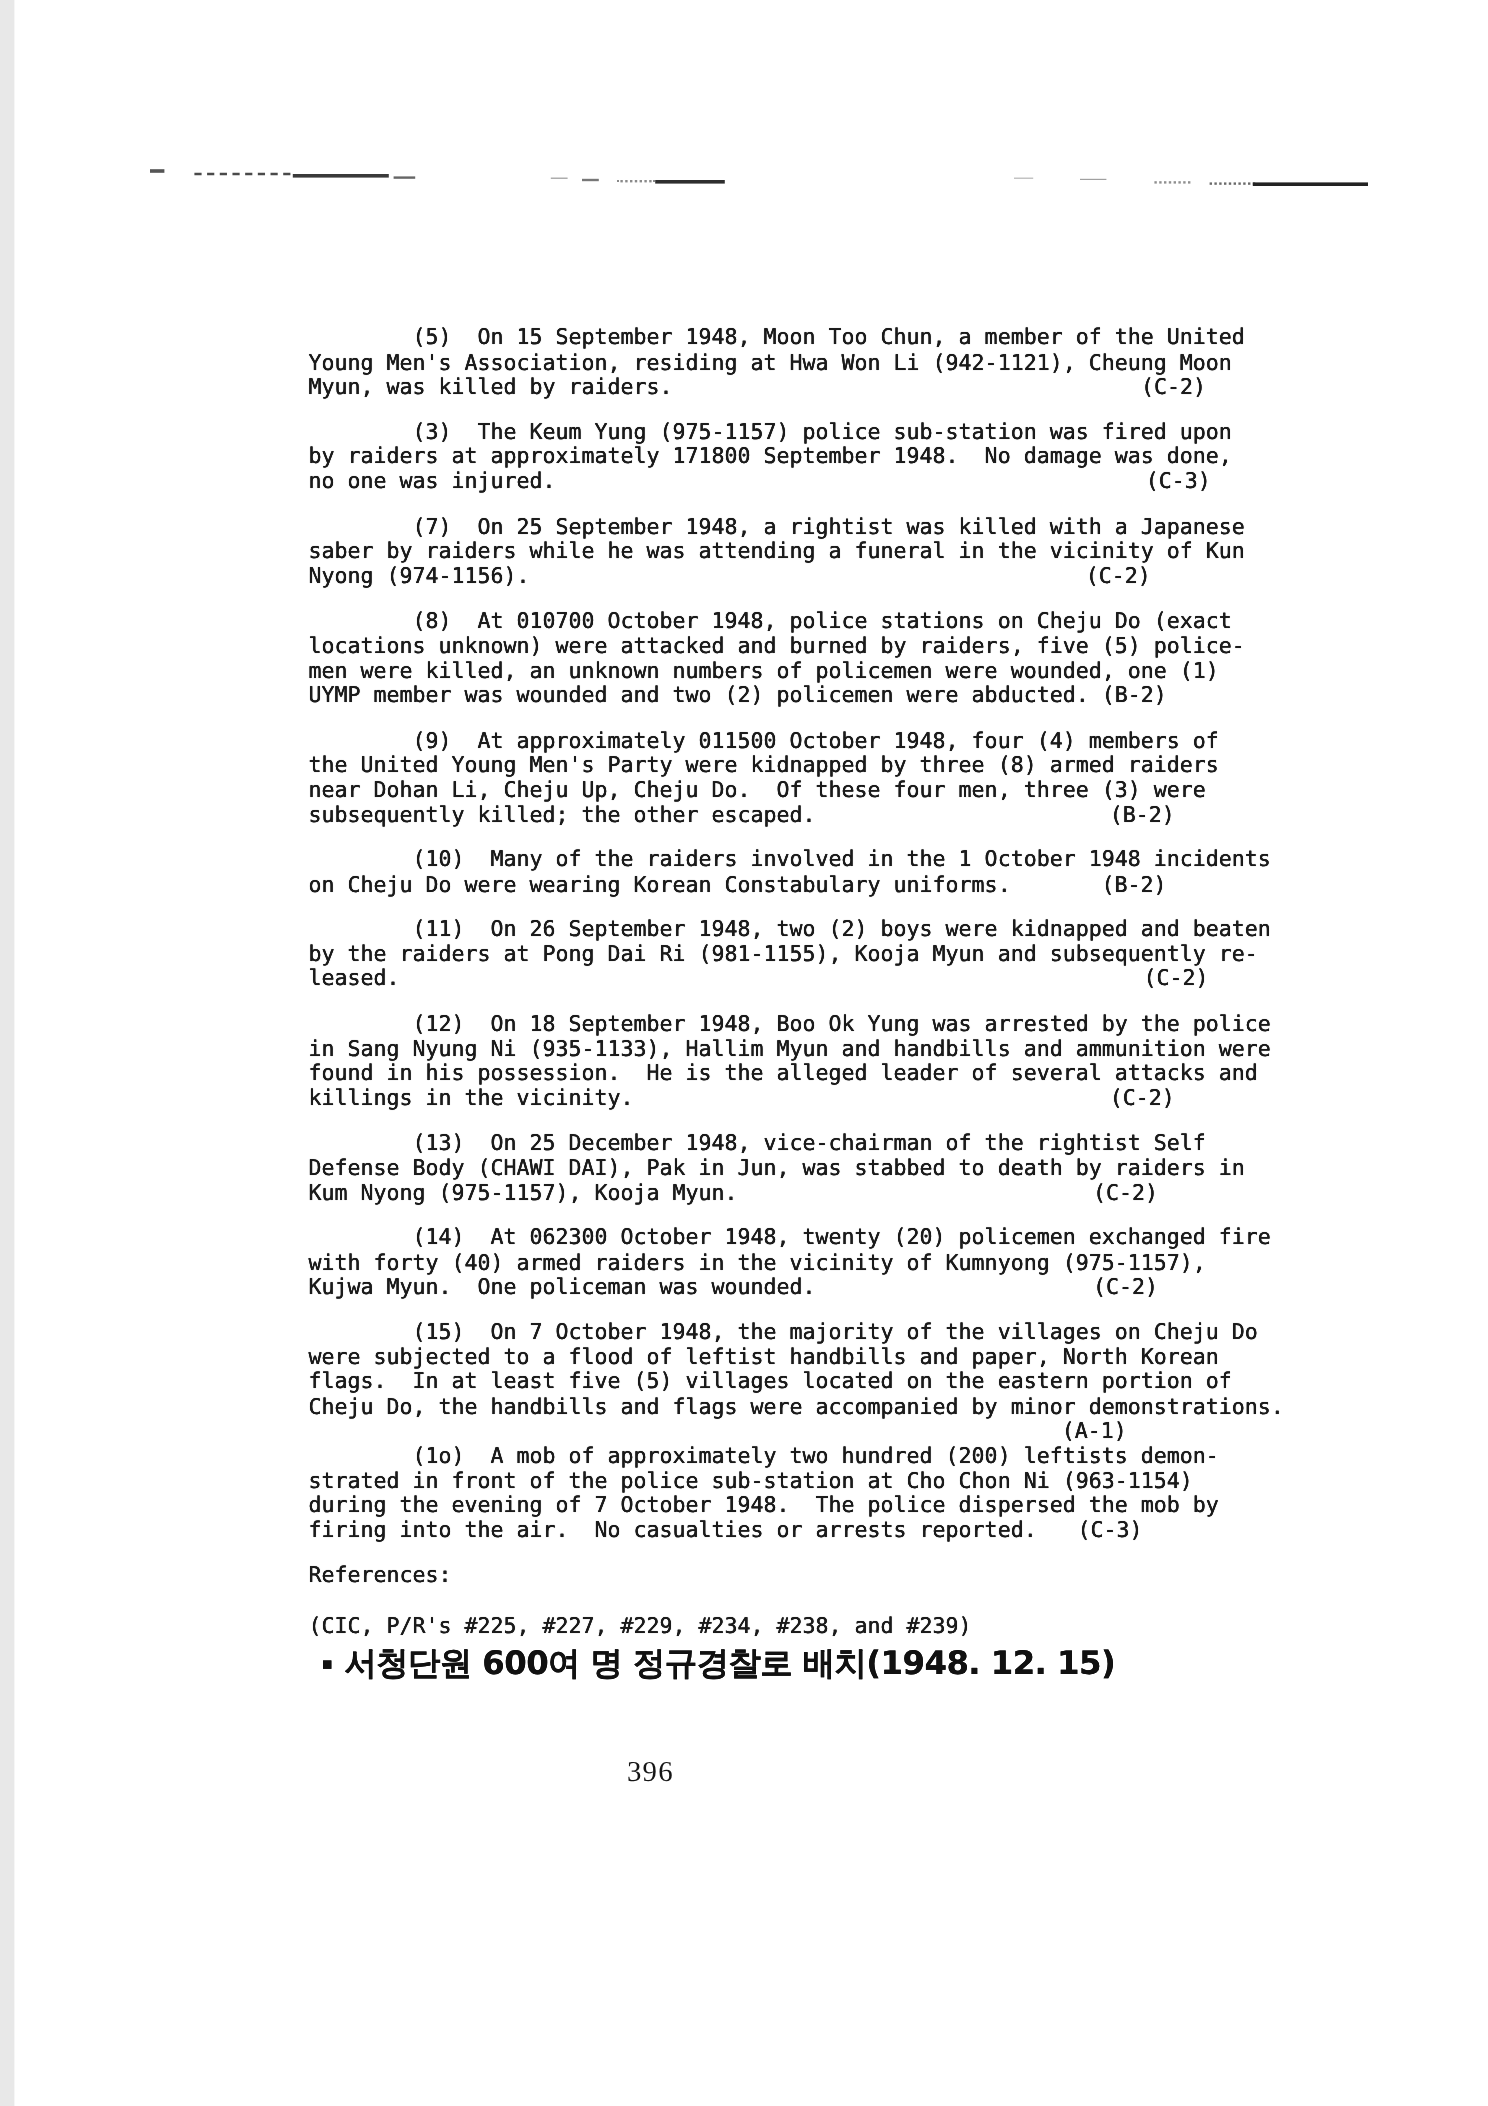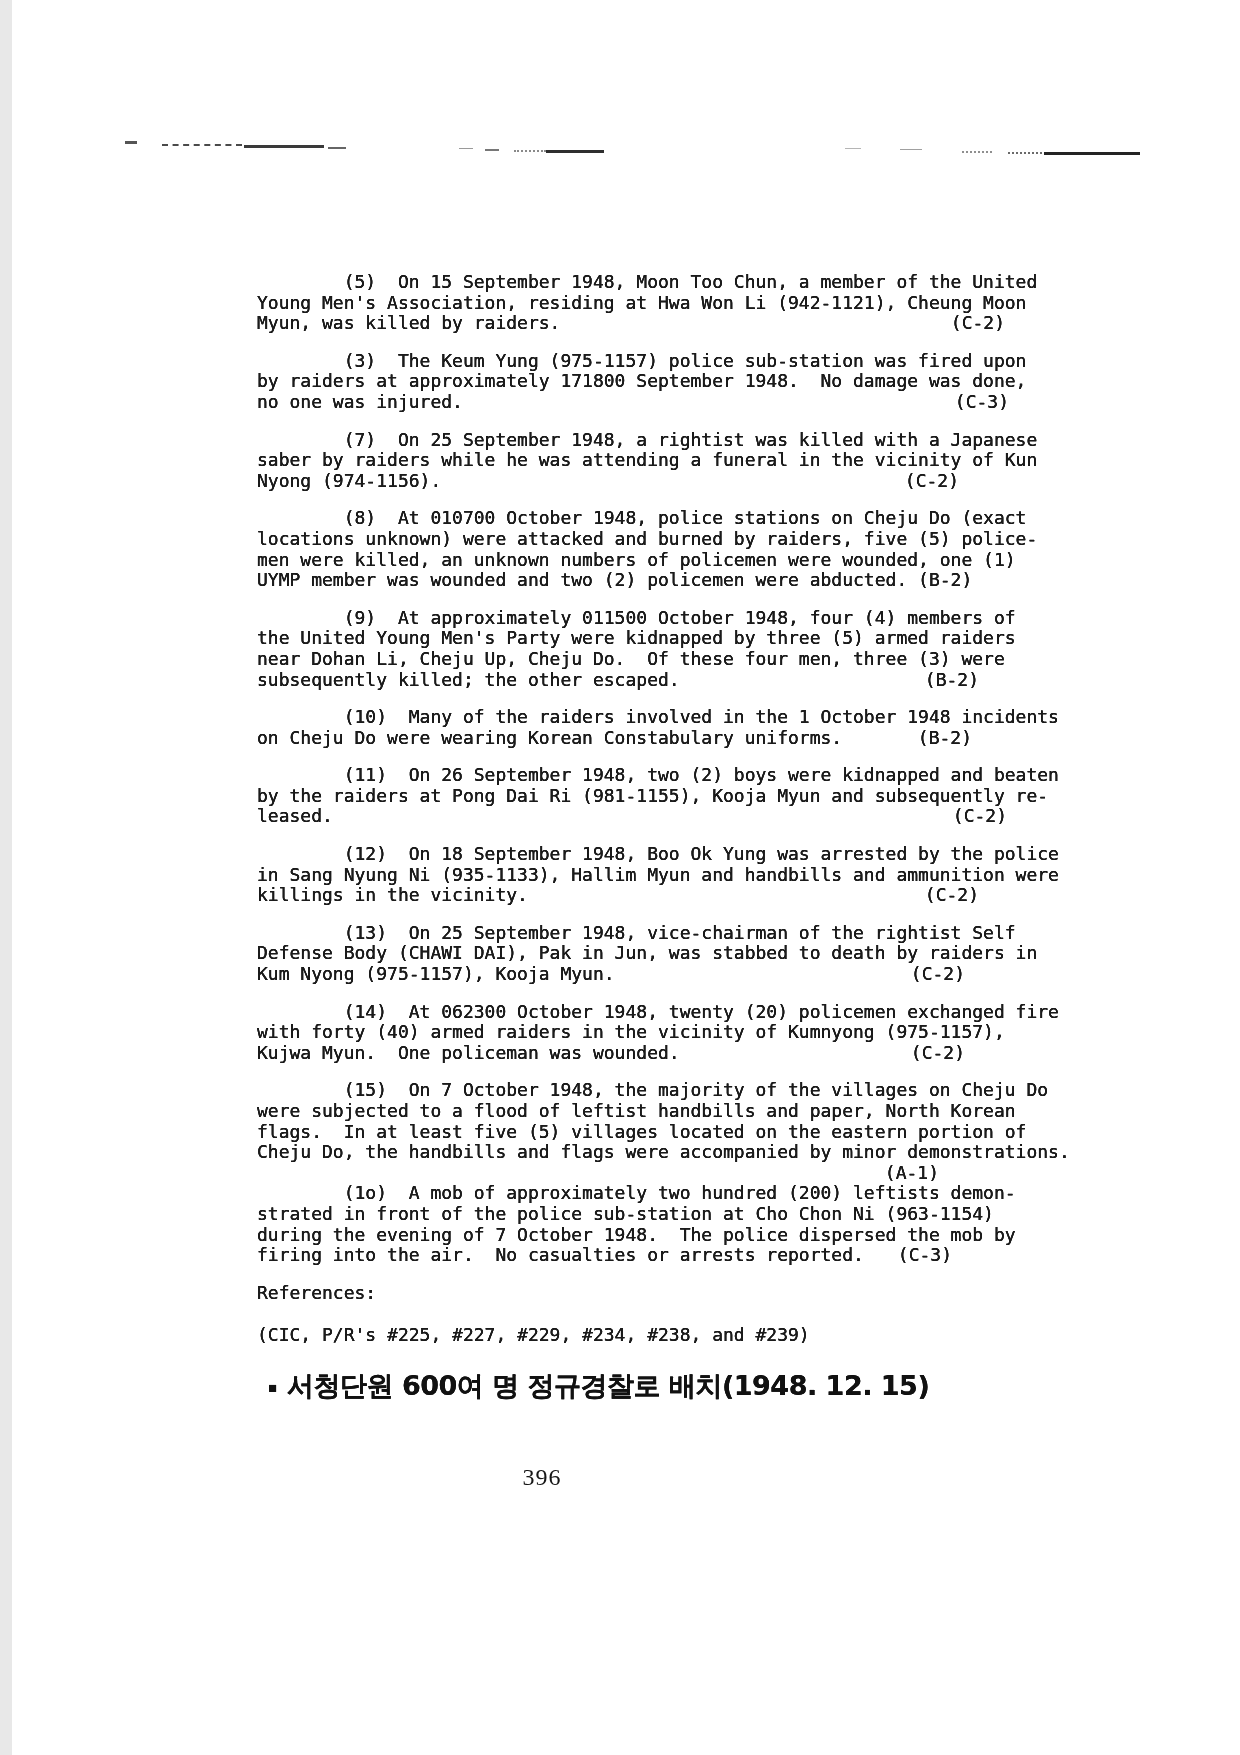--- a/index.html
+++ b/index.html
@@ -103,40 +103,41 @@
         <div class="line">Nyong (974-1156).<span class="code" style="right: 98px;">(C-2)</span></div>
       </div>
       <div class="para">
         <div class="line">        (8)  At 010700 October 1948, police stations on Cheju Do (exact</div>
         <div class="line">locations unknown) were attacked and burned by raiders, five (5) police-</div>
         <div class="line">men were killed, an unknown numbers of policemen were wounded, one (1)</div>
         <div class="line">UYMP member was wounded and two (2) policemen were abducted. (B-2)</div>
       </div>
       <div class="para">
         <div class="line">        (9)  At approximately 011500 October 1948, four (4) members of</div>
-        <div class="line">the United Young Men's Party were kidnapped by three (5) armed raiders</div>
+        <div class="line">the United Young Men's Party were kidnapped by three (8) armed raiders</div>
         <div class="line">near Dohan Li, Cheju Up, Cheju Do.  Of these four men, three (3) were</div>
         <div class="line">subsequently killed; the other escaped.<span class="code" style="right: 78px;">(B-2)</span></div>
       </div>
       <div class="para">
         <div class="line">        (10)  Many of the raiders involved in the 1 October 1948 incidents</div>
         <div class="line">on Cheju Do were wearing Korean Constabulary uniforms.<span class="code" style="right: 85px;">(B-2)</span></div>
       </div>
       <div class="para">
         <div class="line">        (11)  On 26 September 1948, two (2) boys were kidnapped and beaten</div>
         <div class="line">by the raiders at Pong Dai Ri (981-1155), Kooja Myun and subsequently re-</div>
         <div class="line">leased.<span class="code" style="right: 50px;">(C-2)</span></div>
       </div>
       <div class="para">
         <div class="line">        (12)  On 18 September 1948, Boo Ok Yung was arrested by the police</div>
         <div class="line">in Sang Nyung Ni (935-1133), Hallim Myun and handbills and ammunition were</div>
+        <div class="line">found in his possession.  He is the alleged leader of several attacks and</div>
         <div class="line">killings in the vicinity.<span class="code" style="right: 78px;">(C-2)</span></div>
       </div>
       <div class="para">
-        <div class="line">        (13)  On 25 September 1948, vice-chairman of the rightist Self</div>
+        <div class="line">        (13)  On 25 December 1948, vice-chairman of the rightist Self</div>
         <div class="line">Defense Body (CHAWI DAI), Pak in Jun, was stabbed to death by raiders in</div>
         <div class="line">Kum Nyong (975-1157), Kooja Myun.<span class="code" style="right: 92px;">(C-2)</span></div>
       </div>
       <div class="para">
         <div class="line">        (14)  At 062300 October 1948, twenty (20) policemen exchanged fire</div>
         <div class="line">with forty (40) armed raiders in the vicinity of Kumnyong (975-1157),</div>
         <div class="line">Kujwa Myun.  One policeman was wounded.<span class="code" style="right: 92px;">(C-2)</span></div>
       </div>
       <div class="para tight">
         <div class="line">        (15)  On 7 October 1948, the majority of the villages on Cheju Do</div>

